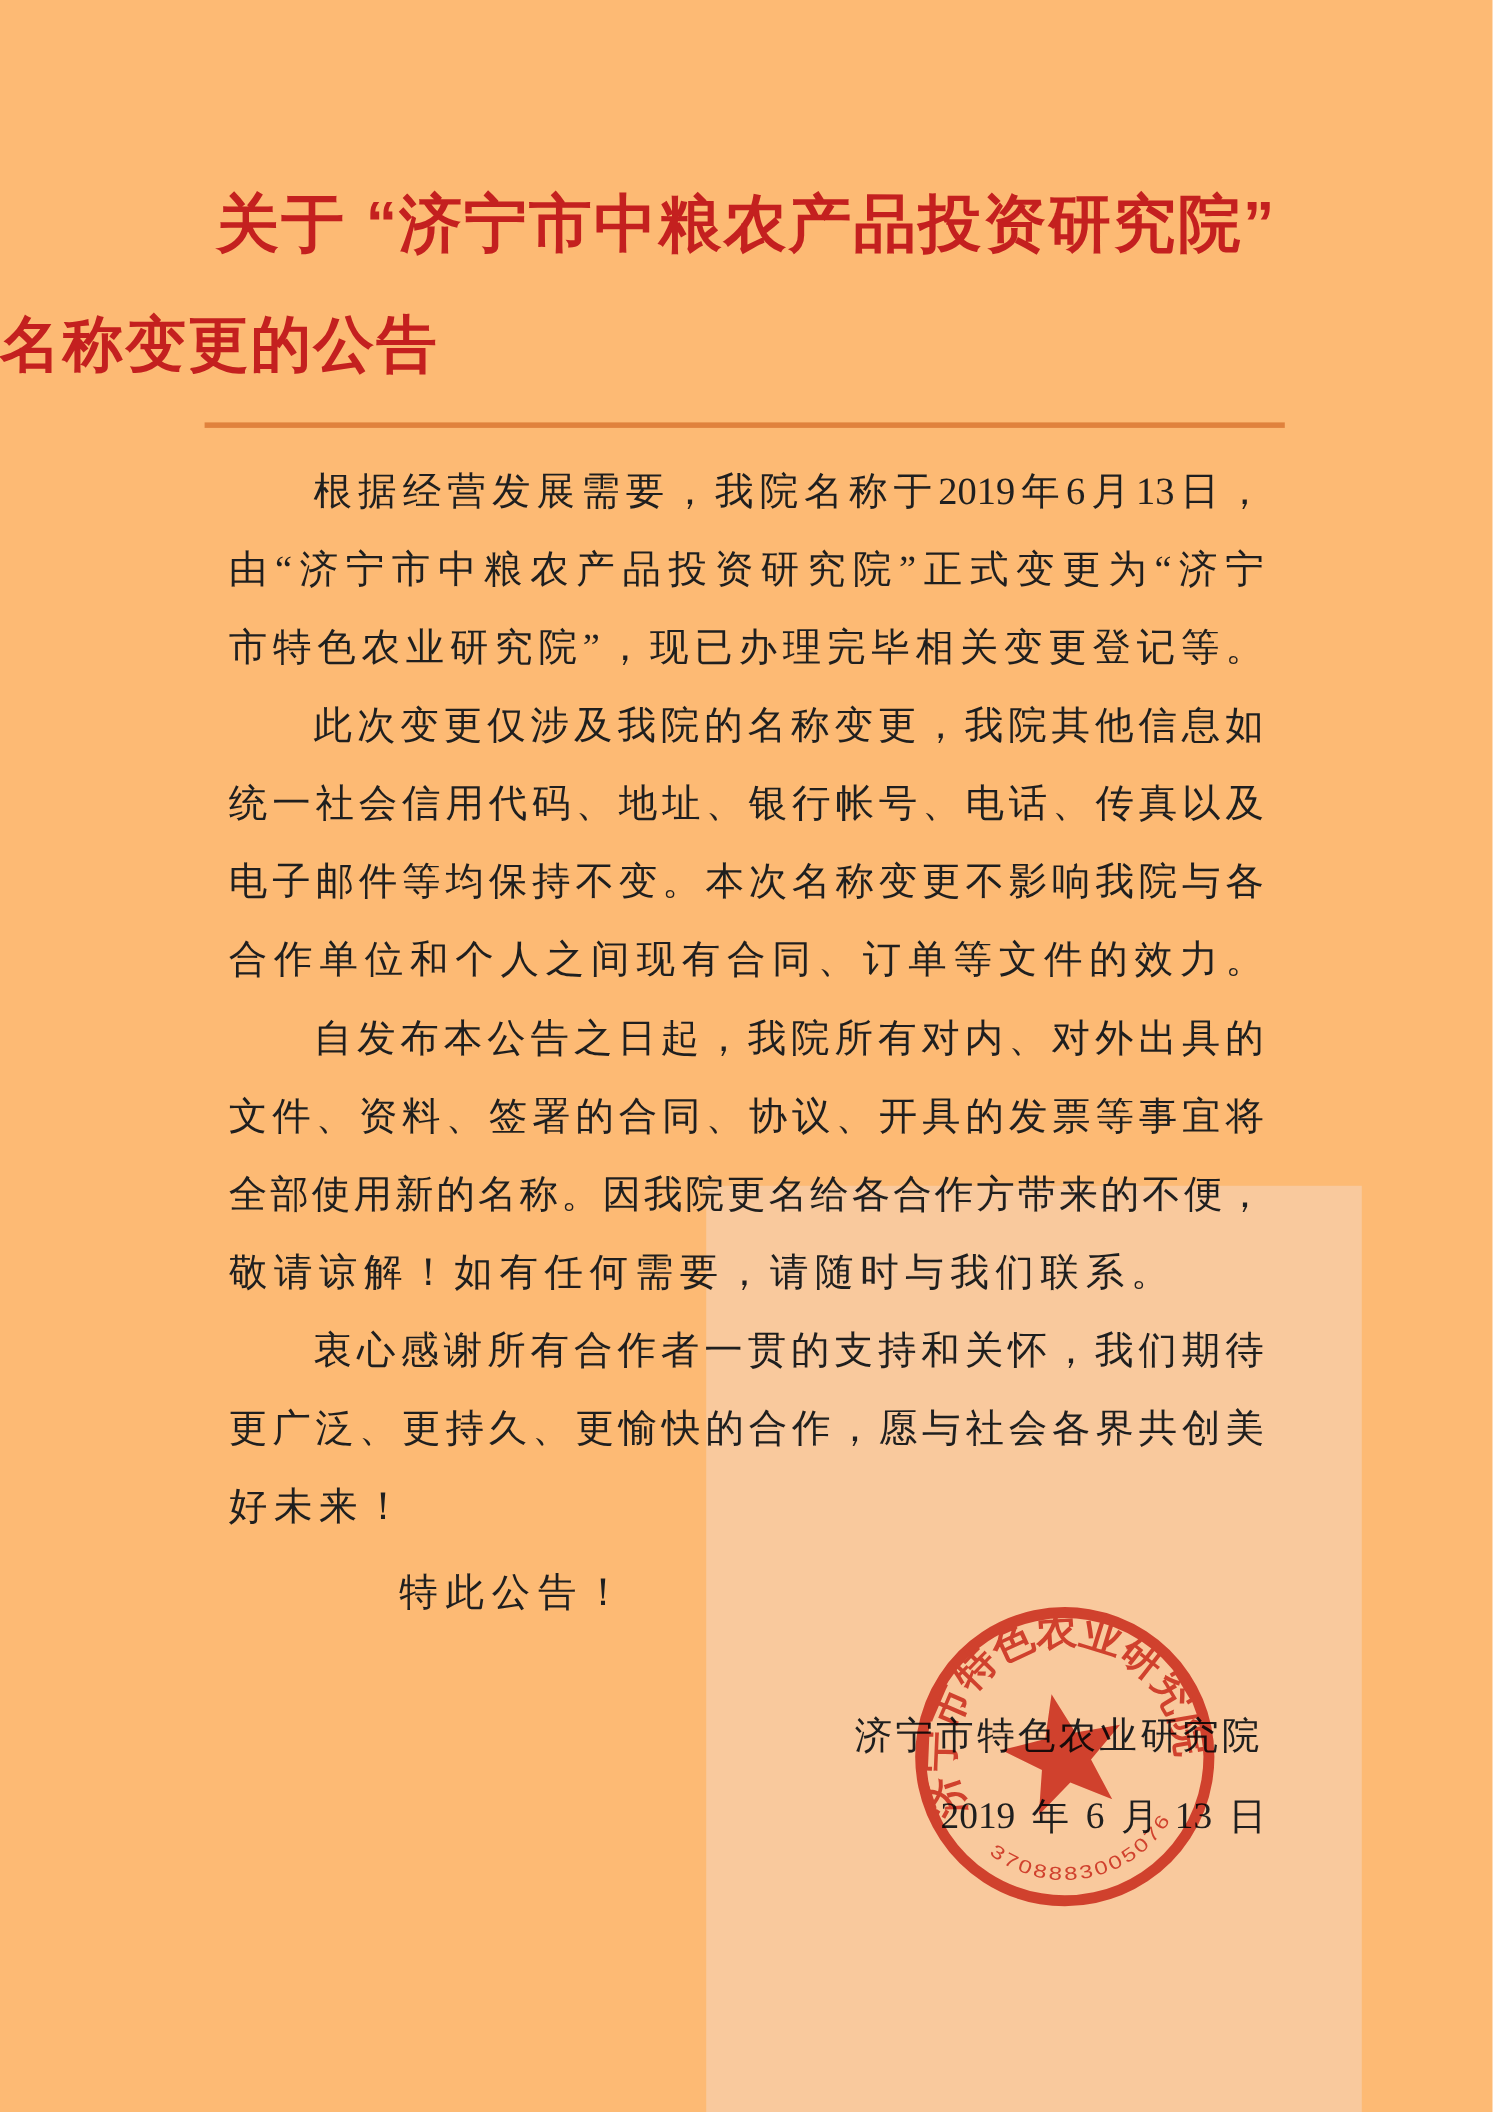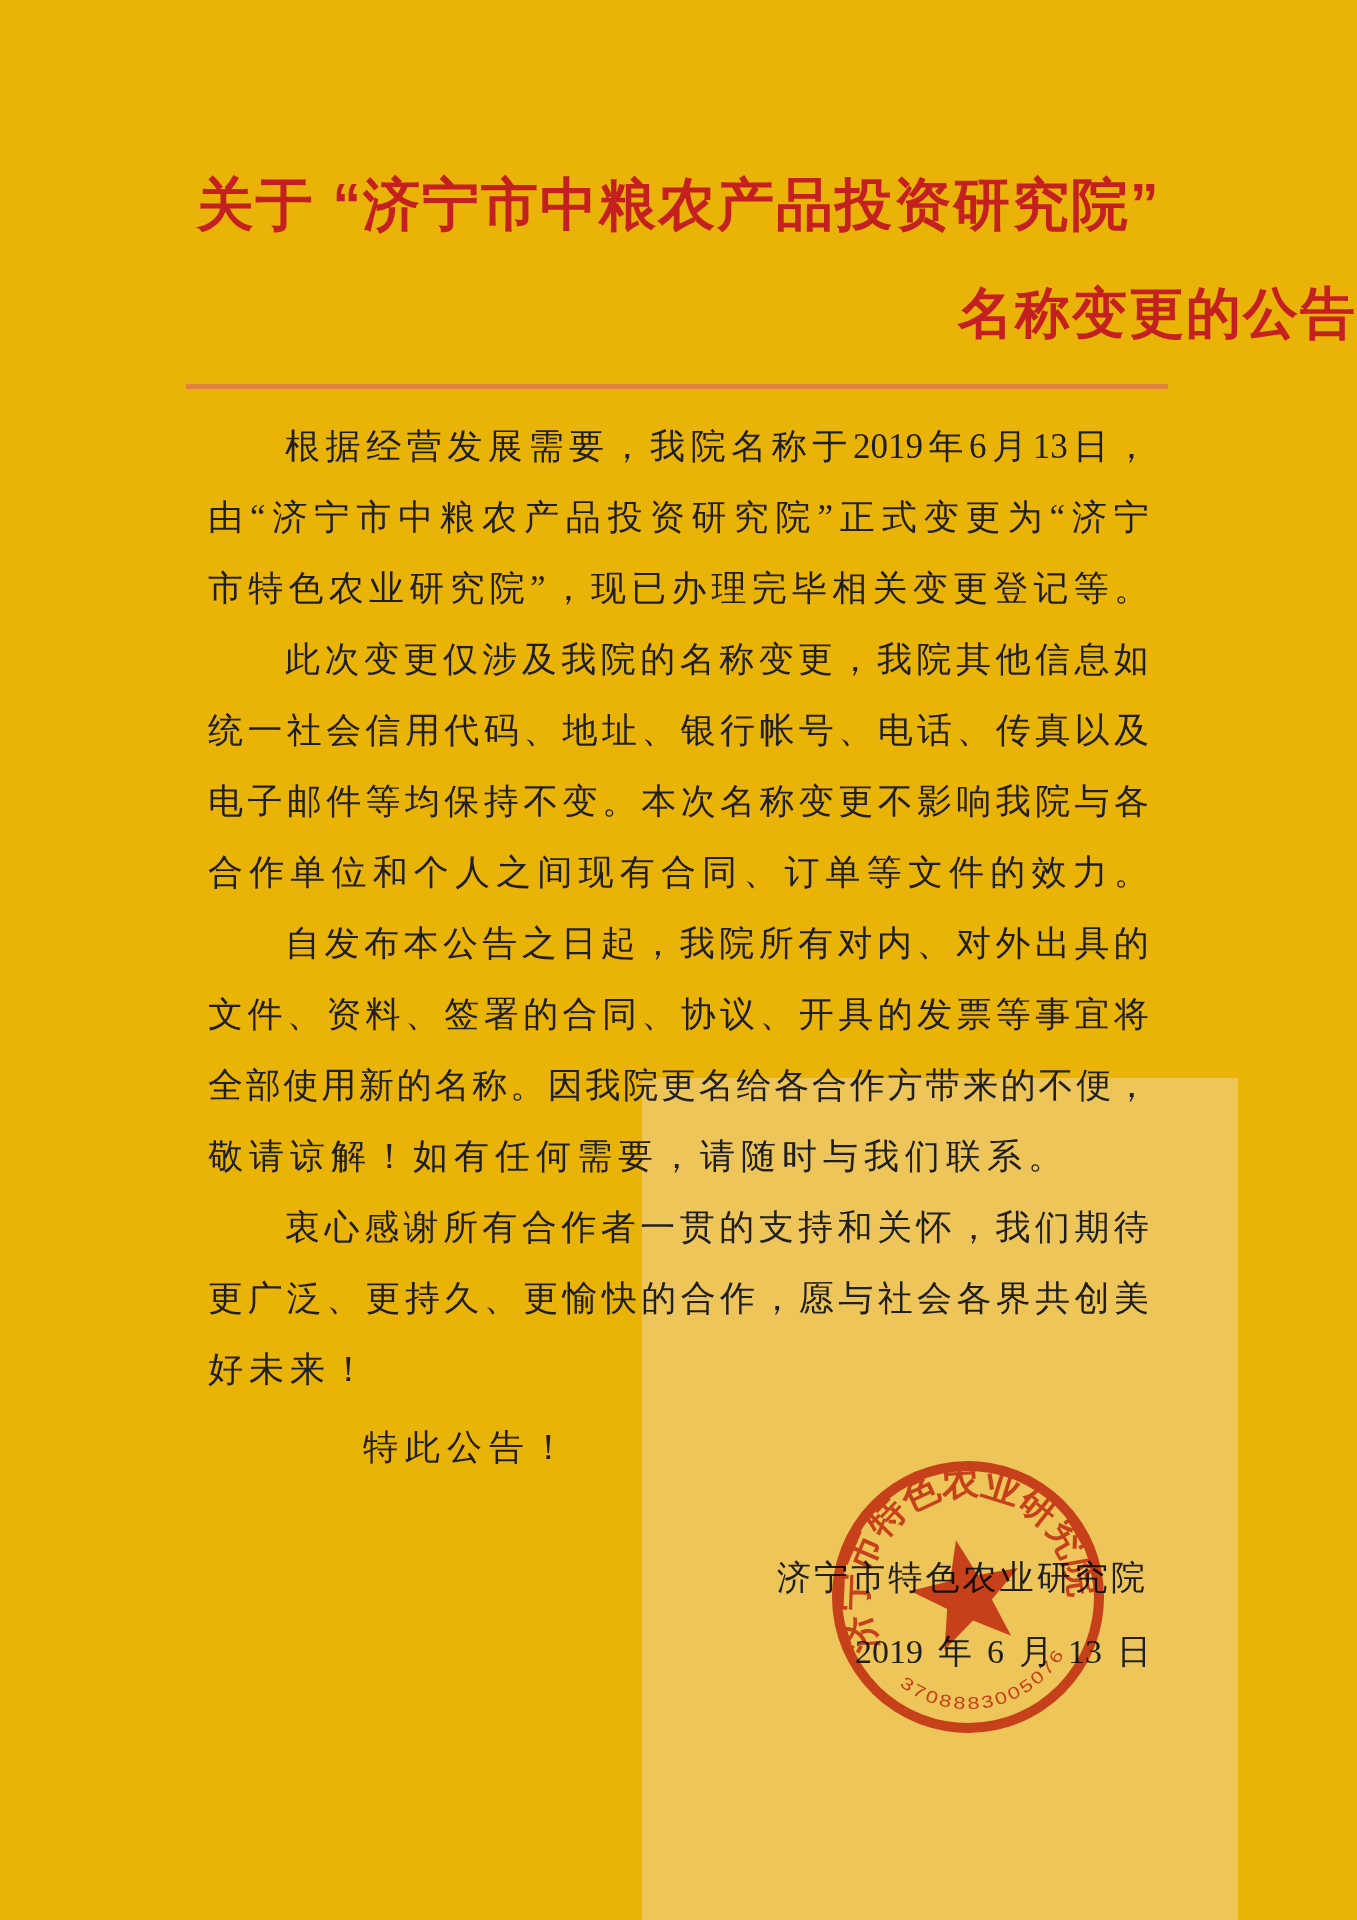--- a/index.html
+++ b/index.html
@@ -1,33 +1,33 @@
 <!DOCTYPE html>
 <html><head>
 <meta charset="utf-8">
 <style>
   * { margin:0; padding:0; box-sizing:border-box; }
   html,body { background:#ffffff; }
   .page {
-    position:relative; width:1357px; height:1920px; background:#eab308;
+    position:relative; width:1357px; height:1920px; background:#fdba74;
     font-family:"Liberation Serif","DejaVu Serif",serif; color:#1f1f1f; overflow:hidden;
   }
   .scan-tint {
     position:absolute; left:642px; top:1078px; width:596px; height:842px;
     background:rgba(242,227,223,0.38);
   }
   .title-line1 {
     position:absolute; top:172px; left:0; right:0; text-align:center;
     font-family:"Liberation Sans","DejaVu Sans",sans-serif; font-weight:900;
     font-size:57px; line-height:1.15; color:#c4201f; letter-spacing:2px;
   }
   .title-line2 {
-    position:absolute; top:282px; left:0; right:0; text-align:right;
+    position:absolute; top:282px; left:0; right:0; text-align:left;
     font-family:"Liberation Sans","DejaVu Sans",sans-serif; font-weight:900;
-    font-size:55px; line-height:1.15; color:#c4201f; letter-spacing:2px;padding-left:32px;
+    font-size:55px; line-height:1.15; color:#c4201f; letter-spacing:2px;
   }
   .divider { position:absolute; left:186px; top:384px; width:982px; height:5px; background:#e0823d; }
   .body-text { position:absolute; left:208px; top:411px; width:941px; font-size:35px; }
   .para { }
   .line { height:71px; display:flex; align-items:center; white-space:nowrap; }
   .line.jc { justify-content:space-between; }
   .line.left { justify-content:flex-start; gap:6px; }
   .line.ind { padding-left:77px; }
   .closing-line {
     position:absolute; left:363px; top:1412px; height:71px; display:flex;

